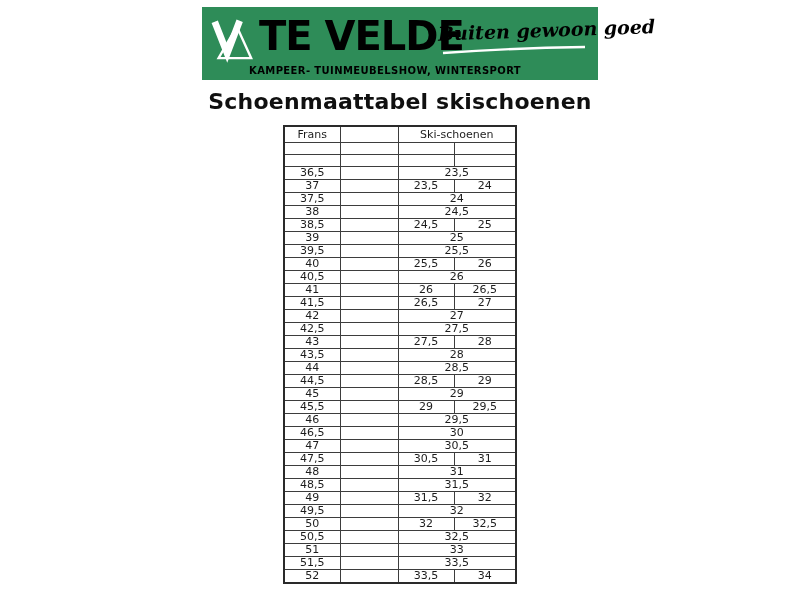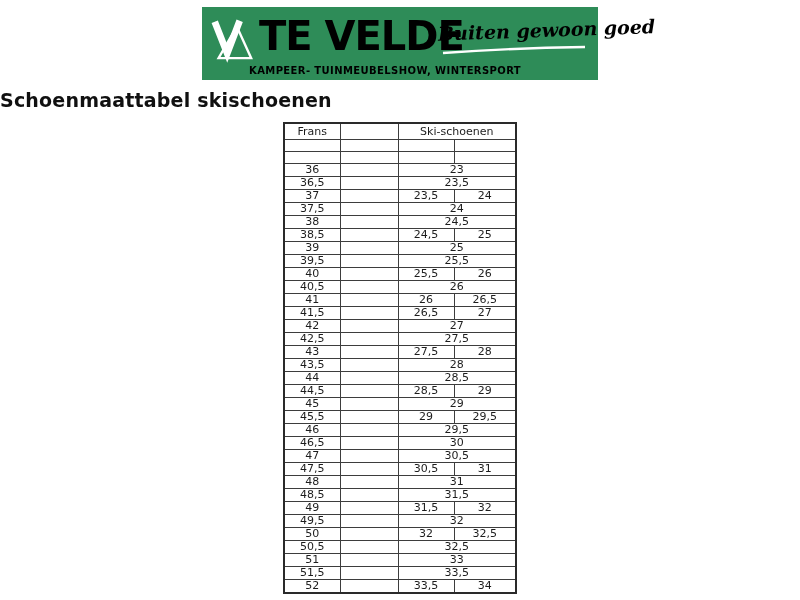--- a/index.html
+++ b/index.html
@@ -41,22 +41,22 @@
     font-family:"DejaVu Serif", serif;
     font-style:italic; font-weight:bold;
     font-size:19px; white-space:nowrap;
     transform:rotate(-2deg);
   }
   .swoosh { display:block; margin:3px auto 0; }
 
   
   .page-title {
     margin:9px 0 0;
-    text-align:left;
-    font-size:19px; font-weight:bold;
+    text-align:center;
+    font-size:22px; font-weight:bold;
     color:#101010;
     letter-spacing:0.2px;
   }
 
   
   table.size-table {
     margin:11px auto 0;
     border-collapse:collapse;
     table-layout:fixed;
     border:2px solid #2a2a2a;
@@ -115,25 +115,20 @@
         <td></td>
         <td></td>
       </tr>
       <tr class="spacer">
         <td></td>
         <td></td>
         <td></td>
         <td></td>
       </tr>
       <tr>
-        <td>36</td>
-        <td></td>
-        <td colspan="2">23</td>
-      </tr>
-      <tr>
         <td>36,5</td>
         <td></td>
         <td colspan="2">23,5</td>
       </tr>
       <tr>
         <td>37</td>
         <td></td>
         <td>23,5</td>
         <td>24</td>
       </tr>

